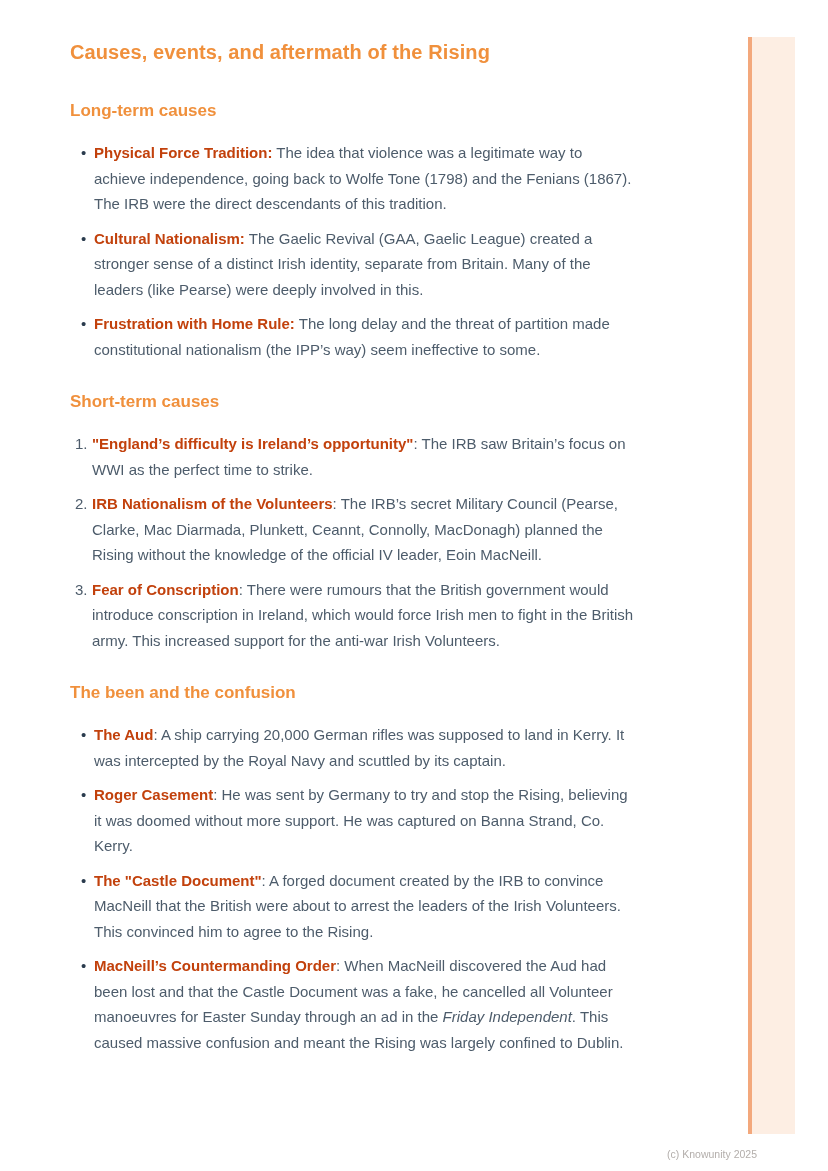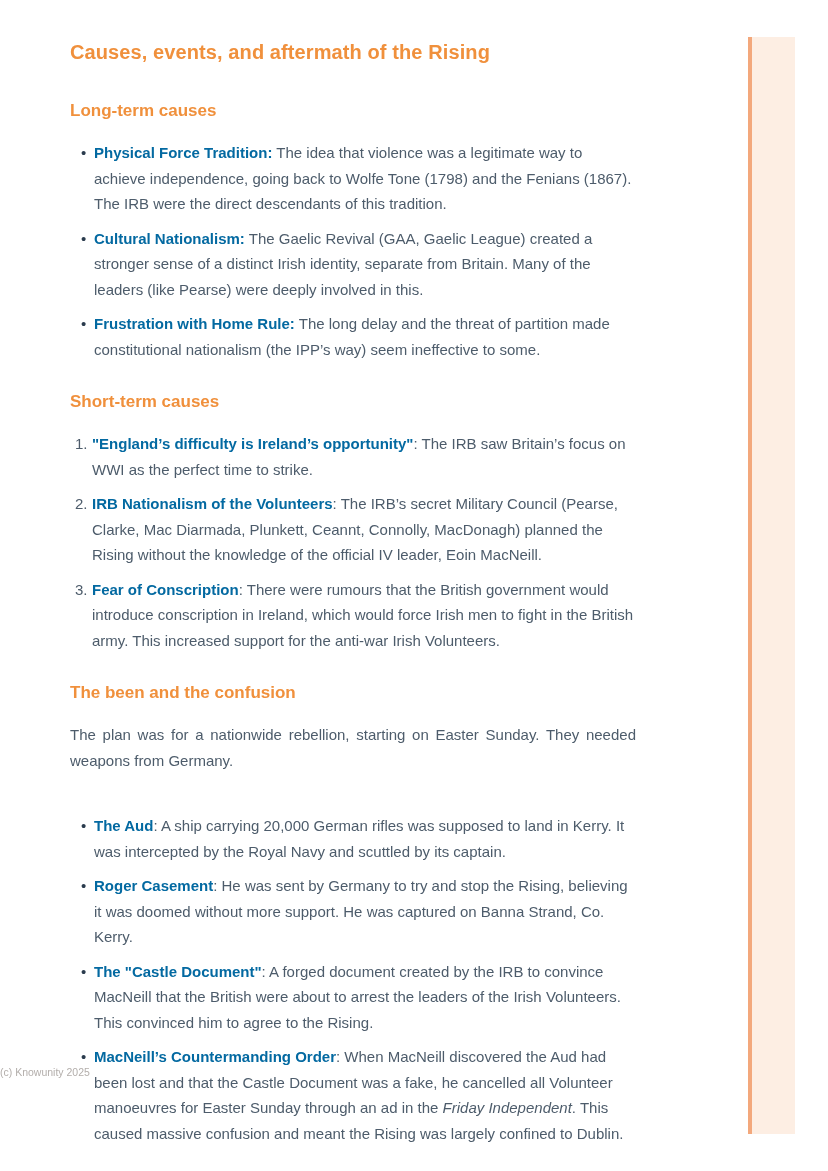--- a/index.html
+++ b/index.html
@@ -60,33 +60,34 @@
     box-sizing: border-box;
     padding-left: 11px;
     color: #2a3b4d;
   }
   .nlist .marker {
     flex-basis: 22px;
     padding-left: 5px;
     color: #4d5c6b;
   }
   .li-text { flex: 1 1 auto; }
-  .li-text strong, .nlist strong { color: #0369a1; font-weight: bold; }
+  .li-text strong, .nlist strong { color: #c2410c; font-weight: bold; }
   p.intro {
     margin: 0 0 40px 0;
     font-size: 15px;
     line-height: 25.5px;
     text-align: justify;
     color: #4d5c6b;
   }
   .footer {
     position: absolute;
-    top: 1066px;
+    top: 1148px;
     left: 0;
     right: 52px;
+    text-align: right;
     font-size: 10.5px;
     color: #b3aeab;
     z-index: 2;
   }
   em { font-style: italic; }
 </style>
 </head>
 <body>
 
 <div class="page">
@@ -126,21 +127,20 @@
         </li>
         <li>
           <span class="marker">3.</span>
           <div class="li-text"><strong>Fear of Conscription</strong><span>: There were rumours that the British government would introduce conscription in Ireland, which would force Irish men to fight in the British army. This increased support for the anti-war Irish Volunteers.</span></div>
         </li>
       </ol>
     </section>
 
     <section class="doc-section">
       <h2 class="section-heading">The been and the confusion</h2>
-      <p class="intro">The plan was for a nationwide rebellion, starting on Easter Sunday. They needed weapons from Germany.</p>
       <ul class="blist">
         <li>
           <span class="marker">•</span>
           <div class="li-text"><strong>The Aud</strong><span>: A ship carrying 20,000 German rifles was supposed to land in Kerry. It was intercepted by the Royal Navy and scuttled by its captain.</span></div>
         </li>
         <li>
           <span class="marker">•</span>
           <div class="li-text"><strong>Roger Casement</strong><span>: He was sent by Germany to try and stop the Rising, believing it was doomed without more support. He was captured on Banna Strand, Co. Kerry.</span></div>
         </li>
         <li>

